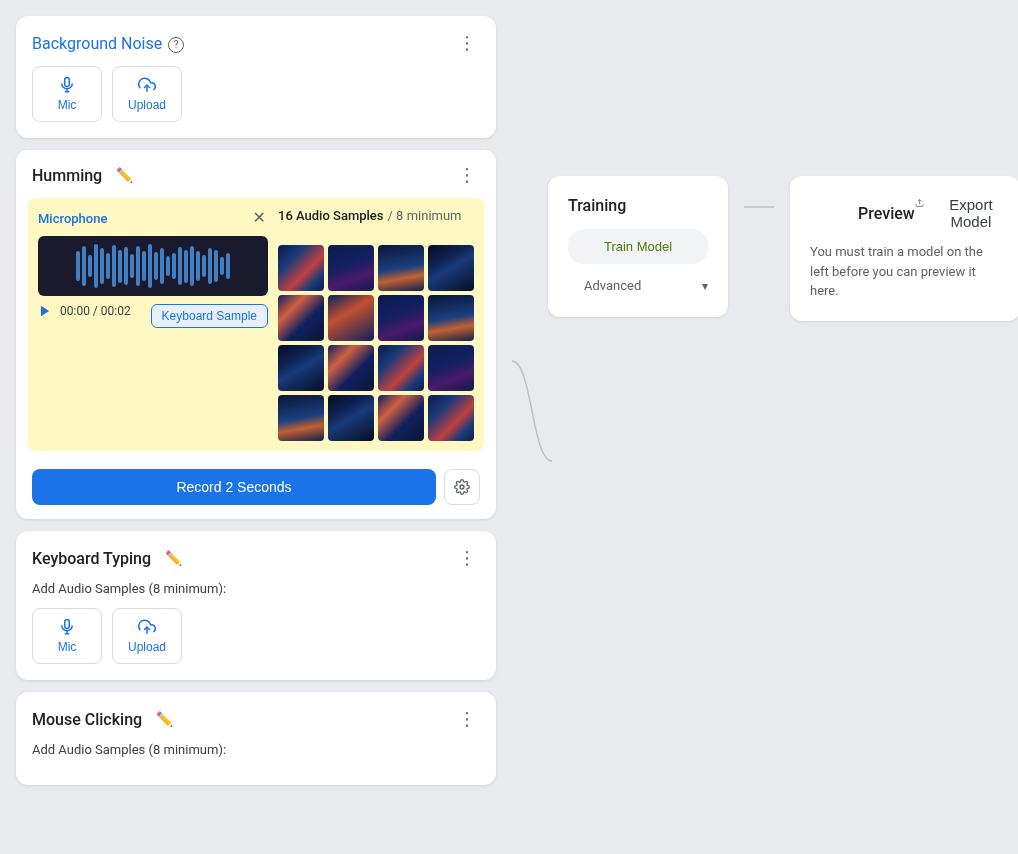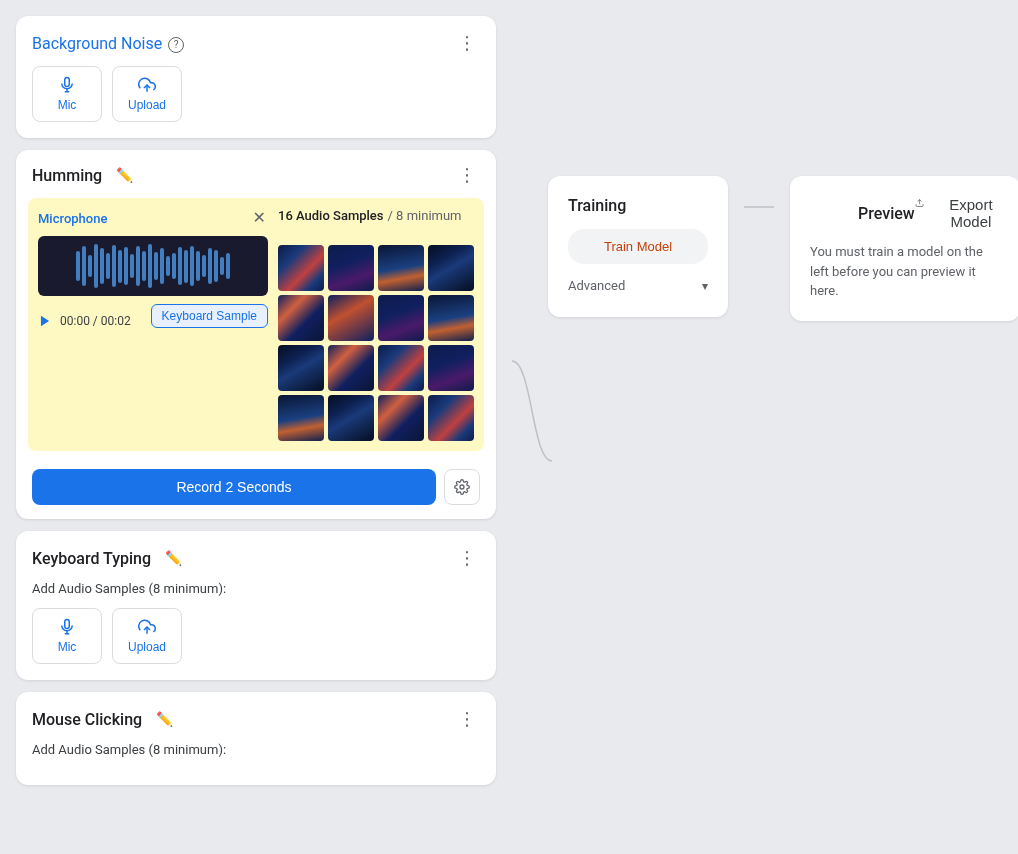--- a/index.html
+++ b/index.html
@@ -178,21 +178,21 @@
 
     .waveform-bar {
       width: 4px;
       background: #4a90d9;
       border-radius: 2px;
       opacity: 0.85;
     }
 
     .playback-row {
       display: flex;
-      align-items: flex-end;
+      align-items: flex-start;
       gap: 8px;
     }
 
     .play-btn {
       background: none;
       border: none;
       cursor: pointer;
       color: #1a73e8;
       font-size: 14px;
       padding: 0;
@@ -311,31 +311,32 @@
       margin-bottom: 14px;
     }
 
     .train-model-btn {
       background: #f1f3f4;
       border: none;
       border-radius: 16px;
       padding: 10px;
       width: 100%;
       font-size: 13px;
-      color: #c2410c;
+      color: #4d7c0f;
       cursor: pointer;
       margin-bottom: 10px;
     }
 
     .advanced-row {
       display: flex;
       align-items: center;
       justify-content: space-between;
       cursor: pointer;
       padding: 4px 0;
+      margin-left: 16px;
     }
 
     .advanced-label {
       font-size: 13px;
       color: #5f6368;
     }
 
     .chevron-icon {
       font-size: 12px;
       color: #5f6368;

